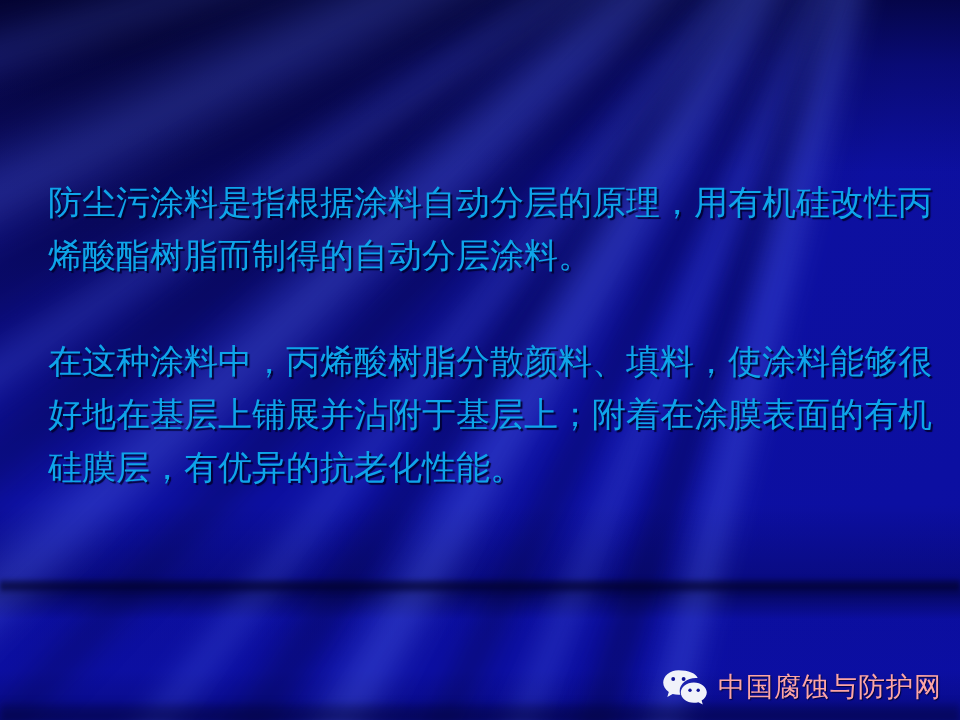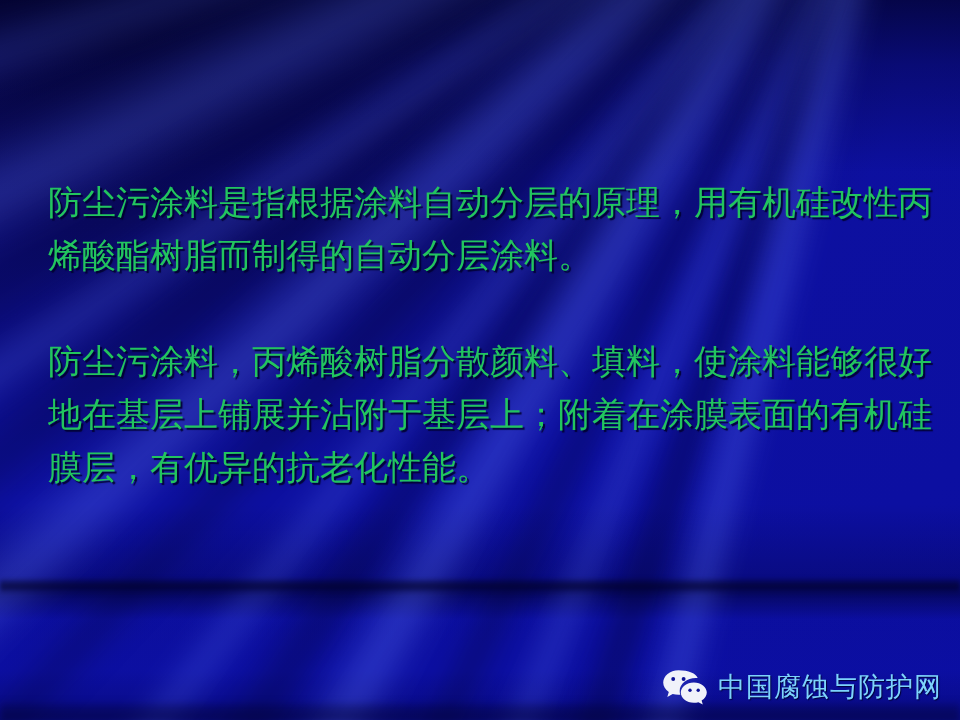--- a/index.html
+++ b/index.html
@@ -124,21 +124,21 @@
     white-space: pre;
     text-shadow: 2px 2px 1px rgba(0,0,40,0.95);
   }
   .body-text {
     position: absolute;
     left: 48px;
     top: 176px;
     width: 884px;
     font-size: 34px;
     line-height: 53px;
-    color: #22c55e;
+    color: #0ea5e9;
     text-shadow: 2px 2px 1px rgba(0,0,45,0.9);
   }
   .para { margin: 0; }
   .para-gap { height: 53px; }
 
   
   .watermark {
     position: absolute;
     right: 18px;
     bottom: 14px;
@@ -147,21 +147,21 @@
     gap: 10px;
     z-index: 6;
   }
   .wechat-icon {
     width: 46px;
     height: 38px;
     display: block;
   }
   .watermark-text {
     font-size: 27px;
-    color: #7dd3fc;
+    color: #fca5a5;
     letter-spacing: 1px;
     text-shadow: 1px 1px 1px rgba(0,0,50,0.9);
     font-family: "Liberation Sans", "DejaVu Sans", sans-serif;
     text-align: right;
   }
 </style>
 </head>
 <body>
 
 <div id="slide">
@@ -188,21 +188,21 @@
 
   <div class="band"></div>
   <div class="band2"></div>
 
   <div class="content">
 
 
     <div class="body-text">
       <p class="para">防尘污涂料是指根据涂料自动分层的原理，用有机硅改性丙烯酸酯树脂而制得的自动分层涂料。</p>
       <div class="para-gap"></div>
-      <p class="para">防尘污涂料，丙烯酸树脂分散颜料、填料，使涂料能够很好地在基层上铺展并沾附于基层上；附着在涂膜表面的有机硅膜层，有优异的抗老化性能。</p>
+      <p class="para">在这种涂料中，丙烯酸树脂分散颜料、填料，使涂料能够很好地在基层上铺展并沾附于基层上；附着在涂膜表面的有机硅膜层，有优异的抗老化性能。</p>
     </div>
 
   </div>
 
   <div class="watermark">
     <span>
       <svg class="wechat-icon" viewBox="0 0 46 38" xmlns="http://www.w3.org/2000/svg">
 
         <path d="M16.5 2.2 C7.8 2.2 1.2 7.9 1.2 14.6 c0 3.8 2.2 7.2 5.6 9.4 l-1.5 4.9 5.4 -2.9 c1.8 0.5 3.8 0.8 5.8 0.8 0.6 0 1.2 0 1.8 -0.1 -0.4 -1.2 -0.6 -2.4 -0.6 -3.7 0 -7.2 7.2 -13 16.2 -13 0.6 0 1.2 0 1.8 0.1 C34.4 5.3 26.3 2.2 16.5 2.2 Z" fill="#f0f2fa"></path>
         <circle cx="11.2" cy="11.0" r="1.95" fill="#0d1196"></circle>

